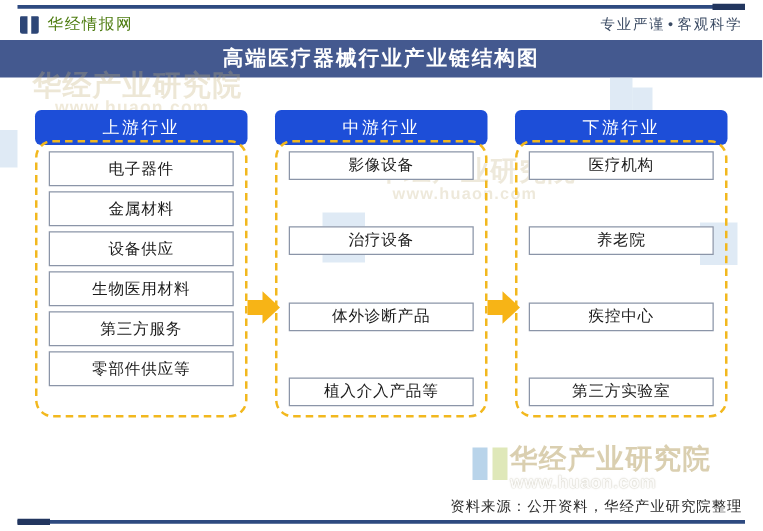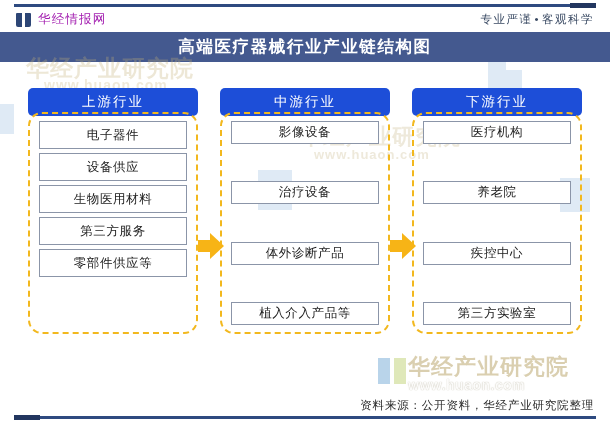--- a/index.html
+++ b/index.html
@@ -67,21 +67,21 @@
     position: absolute;
     top: 0;
     width: 6px;
     height: 14px;
     background: #2d4676;
   }
   .logo-book .pg.l { left: 0; border-radius: 1px 0 0 2px; }
   .logo-book .pg.r { right: 0; border-radius: 0 1px 2px 0; }
   .brand-name {
     font-size: 12.5px;
-    color: #a21caf;
+    color: #4d7c0f;
     letter-spacing: 1.2px;
     white-space: nowrap;
   }
   .brand-slogan {
     font-size: 11.5px;
     color: #3a4a63;
     letter-spacing: 1.5px;
     white-space: nowrap;
   }
   .brand-slogan .dot {
@@ -347,20 +347,21 @@
     <span class="wm-tile" style="left:258px;top:170px;width:34px;height:40px;"></span>
     <span class="wm-tile" style="left:560px;top:178px;width:30px;height:34px;"></span>
   </div>
 
   <div class="chain">
 
     <div class="column c0">
       <div class="col-header">上游行业</div>
       <div class="col-body dense">
         <div class="node">电子器件</div>
+        <div class="node">金属材料</div>
         <div class="node">设备供应</div>
         <div class="node">生物医用材料</div>
         <div class="node">第三方服务</div>
         <div class="node">零部件供应等</div>
       </div>
     </div>
 
     <div class="column c1">
       <div class="col-header">中游行业</div>
       <div class="col-body">

